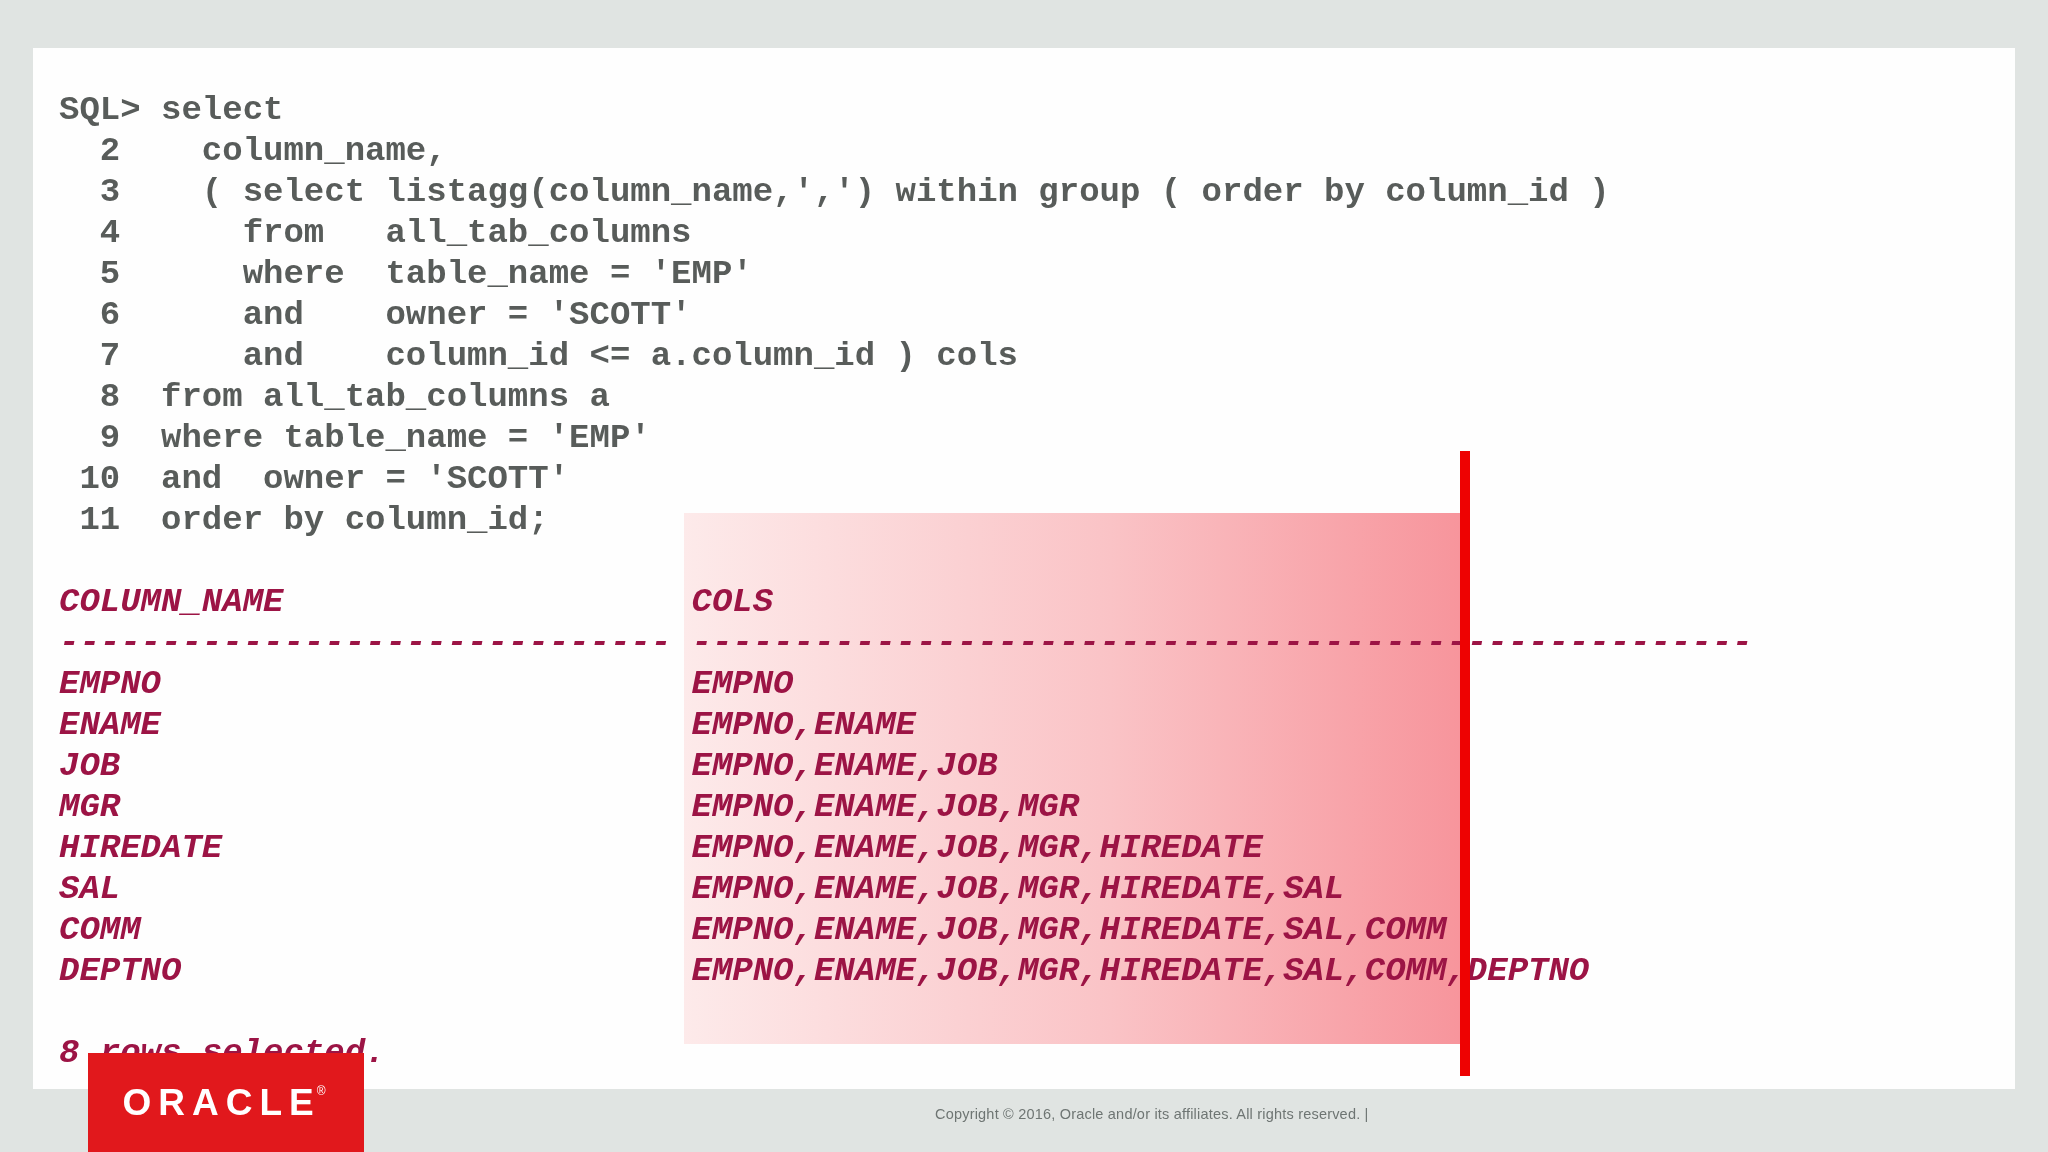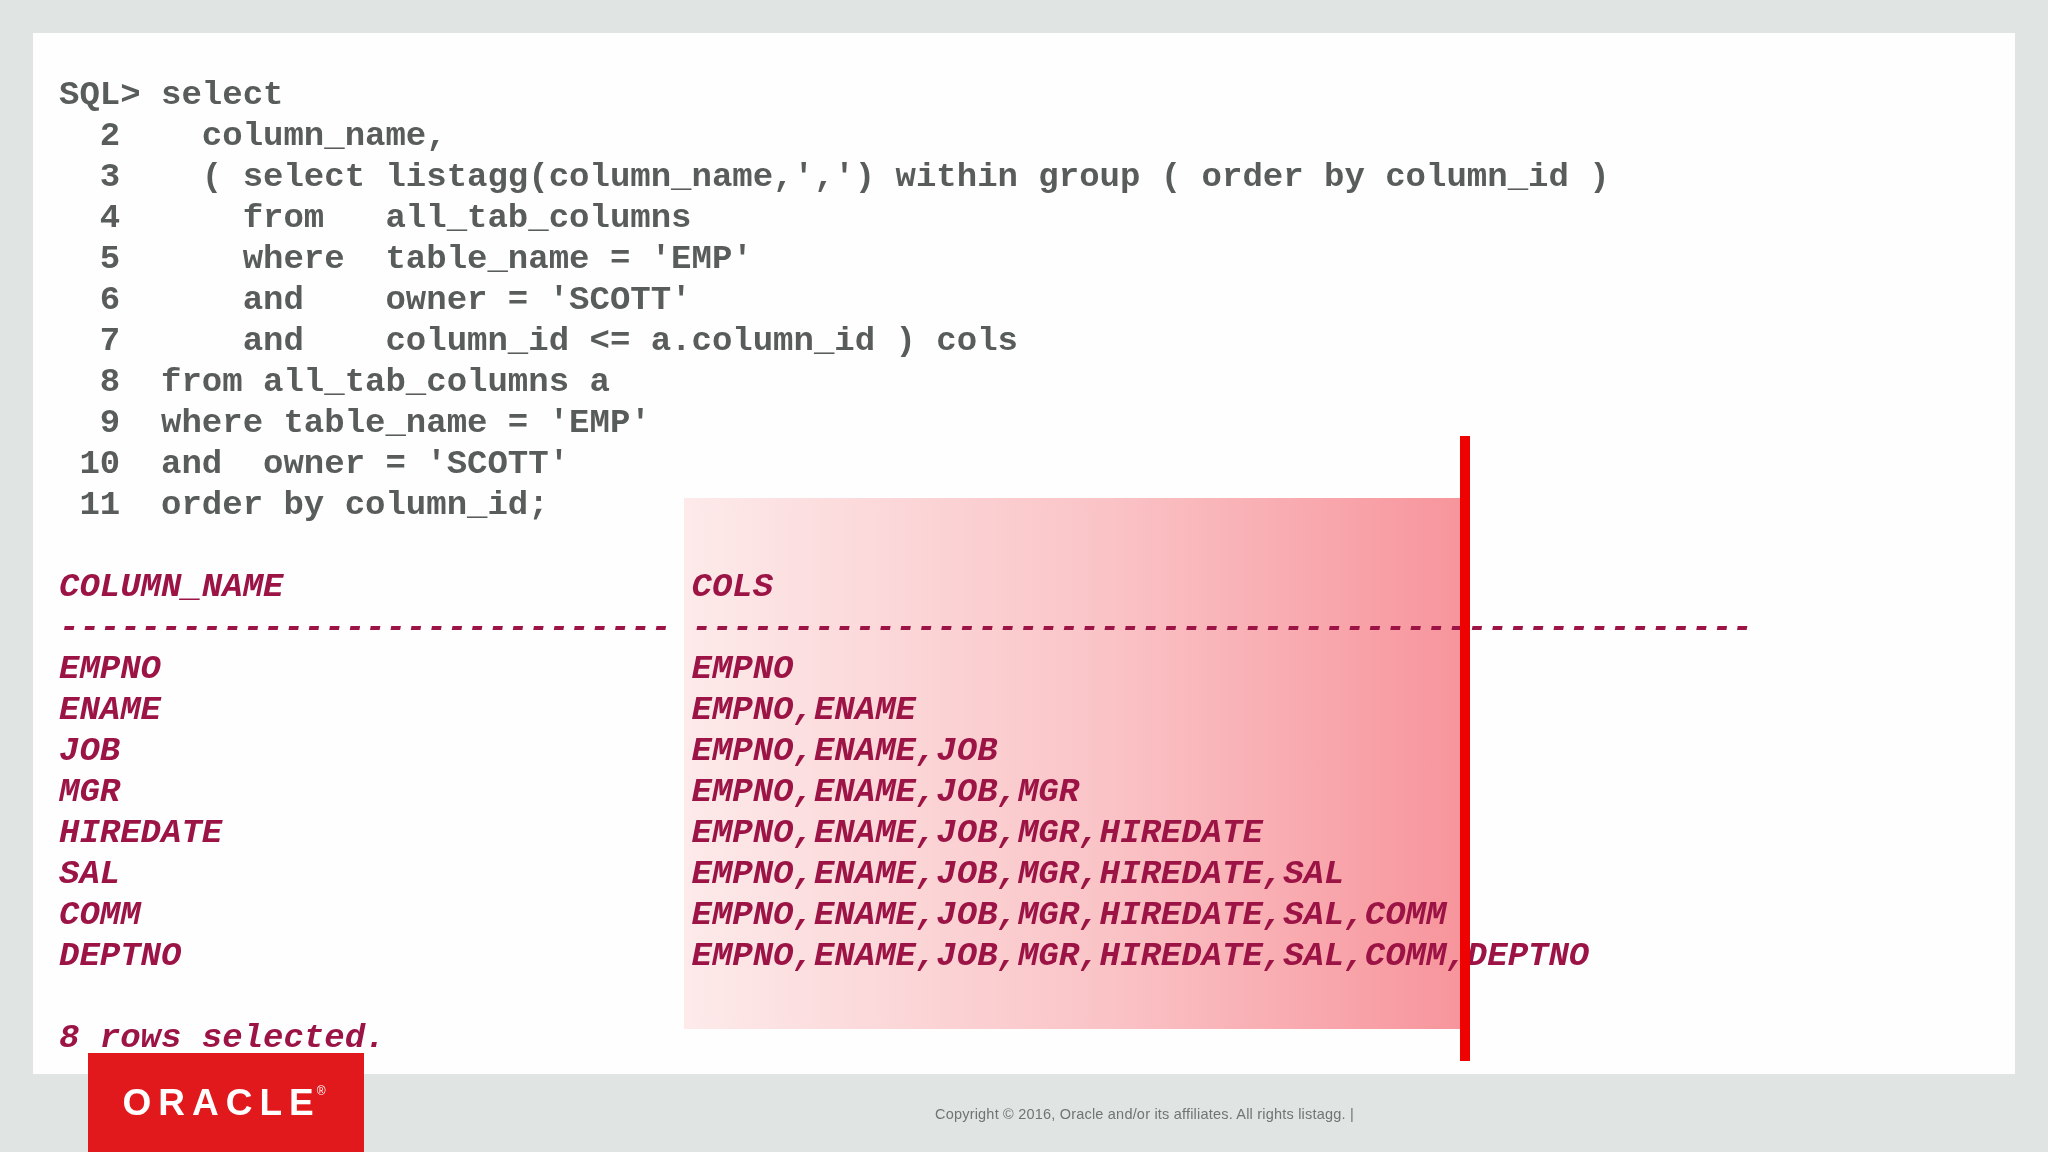--- a/index.html
+++ b/index.html
@@ -13,21 +13,21 @@
   .stage {
     position: absolute;
     left: 0; top: 0;
     width: 2048px;
     height: 1152px;
     background: #e0e4e2;
   }
   .slide {
     position: absolute;
     left: 33px;
-    top: 33px;
+    top: 48px;
     width: 1982px;
     height: 1041px;
     background: #fefefe;
   }
   .highlight {
     position: absolute;
     left: 651px;
     top: 465px;
     width: 776px;
     height: 531px;
@@ -110,15 +110,15 @@
     <div class="highlight" style="background: linear-gradient(90deg, rgb(253, 234, 234) 0%, rgb(250, 195, 198) 55%, rgb(247, 149, 156) 100%);"></div>
     <div class="terminal" style="color: rgb(88, 92, 90);"><div class="t-line code">SQL&gt; select</div><div class="t-line code">  2    column_name,</div><div class="t-line code">  3    ( select listagg(column_name,',') within group ( order by column_id )</div><div class="t-line code">  4      from   all_tab_columns</div><div class="t-line code">  5      where  table_name = 'EMP'</div><div class="t-line code">  6      and    owner = 'SCOTT'</div><div class="t-line code">  7      and    column_id &lt;= a.column_id ) cols</div><div class="t-line code">  8  from all_tab_columns a</div><div class="t-line code">  9  where table_name = 'EMP'</div><div class="t-line code"> 10  and  owner = 'SCOTT'</div><div class="t-line code"> 11  order by column_id;</div><div class="t-line code"></div><div class="t-line result" style="color: rgb(156, 20, 69);">COLUMN_NAME                    COLS</div><div class="t-line result" style="color: rgb(156, 20, 69);">------------------------------ ----------------------------------------------------</div><div class="t-line result" style="color: rgb(156, 20, 69);">EMPNO                          EMPNO</div><div class="t-line result" style="color: rgb(156, 20, 69);">ENAME                          EMPNO,ENAME</div><div class="t-line result" style="color: rgb(156, 20, 69);">JOB                            EMPNO,ENAME,JOB</div><div class="t-line result" style="color: rgb(156, 20, 69);">MGR                            EMPNO,ENAME,JOB,MGR</div><div class="t-line result" style="color: rgb(156, 20, 69);">HIREDATE                       EMPNO,ENAME,JOB,MGR,HIREDATE</div><div class="t-line result" style="color: rgb(156, 20, 69);">SAL                            EMPNO,ENAME,JOB,MGR,HIREDATE,SAL</div><div class="t-line result" style="color: rgb(156, 20, 69);">COMM                           EMPNO,ENAME,JOB,MGR,HIREDATE,SAL,COMM</div><div class="t-line result" style="color: rgb(156, 20, 69);">DEPTNO                         EMPNO,ENAME,JOB,MGR,HIREDATE,SAL,COMM,DEPTNO</div><div class="t-line result" style="color: rgb(156, 20, 69);"></div><div class="t-line result" style="color: rgb(156, 20, 69);">8 rows selected.</div></div>
     <div class="redline" style="background: rgb(238, 2, 2);"></div>
   </div>
 
   <div class="logo" style="background: rgb(225, 24, 28);">
     <span class="word">ORACLE</span>
       <sup>®</sup>
   </div>
 
-  <div class="copyright">Copyright © 2016, Oracle and/or its affiliates. All rights listagg.  |</div>
+  <div class="copyright">Copyright © 2016, Oracle and/or its affiliates. All rights reserved.  |</div>
 
 </div>
 
 </body></html>

